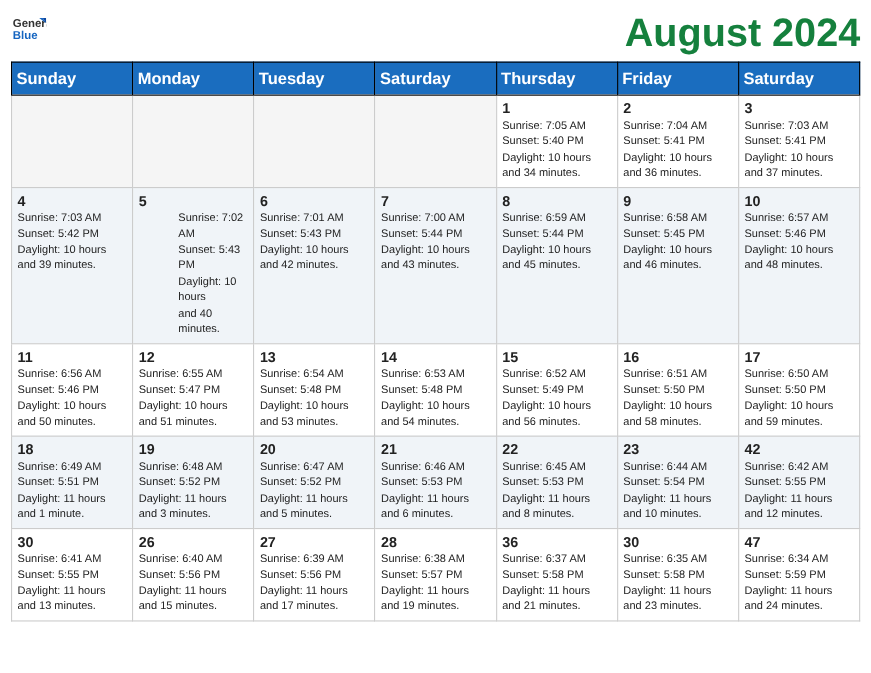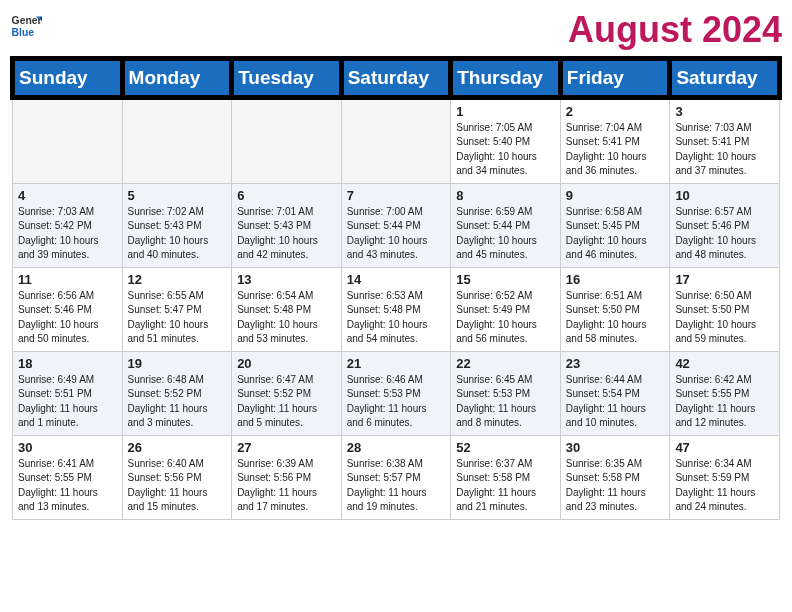--- a/index.html
+++ b/index.html
@@ -24,41 +24,41 @@
     .logo-icon {
       width: 32px;
       height: 32px;
     }
     .title-block {
       text-align: right;
     }
     .title-block h1 {
       font-size: 36px;
       font-weight: bold;
-      color: #be185d;
+      color: #15803d;
       line-height: 1.1;
     }
     .title-block h2 {
       font-size: 15px;
       font-weight: normal;
       color: #333;
     }
     .calendar {
       width: 100%;
       border-collapse: collapse;
       border: 1px solid #ccc;
     }
     .calendar th {
       background-color: #1a6dbf;
       color: #fff;
-      font-size: 19px;
+      font-size: 15px;
       font-weight: bold;
       padding: 6px 4px;
       text-align: left;
-      border: 5px solid #000000;
+      border: 1px solid #000000;
     }
     .calendar td {
       vertical-align: top;
       padding: 4px 5px;
       font-size: 10.5px;
       color: #222;
       border: 1px solid #ccc;
       width: calc(100% / 7);
       min-height: 80px;
       background: #fff;
@@ -141,21 +141,21 @@
       <tr class="row-alt">
         <td>
           <span class="day-number">4</span>
           <div class="day-info" style="white-space: pre-line;">Sunrise: 7:03 AM
 Sunset: 5:42 PM
 Daylight: 10 hours
 and 39 minutes.</div>
         </td>
         <td>
           <span class="day-number">5</span>
-          <div class="day-info" style="white-space: pre-line;">Sunrise: 7:02 AM
+          <div class="day-info" style="white-space: pre-line; margin-left: 36px;">Sunrise: 7:02 AM
 Sunset: 5:43 PM
 Daylight: 10 hours
 and 40 minutes.</div>
         </td>
         <td>
           <span class="day-number">6</span>
           <div class="day-info" style="white-space: pre-line;">Sunrise: 7:01 AM
 Sunset: 5:43 PM
 Daylight: 10 hours
 and 42 minutes.</div>
@@ -314,21 +314,21 @@
 and 17 minutes.</div>
         </td>
         <td>
           <span class="day-number">28</span>
           <div class="day-info" style="white-space: pre-line;">Sunrise: 6:38 AM
 Sunset: 5:57 PM
 Daylight: 11 hours
 and 19 minutes.</div>
         </td>
         <td>
-          <span class="day-number">52</span>
+          <span class="day-number">36</span>
           <div class="day-info" style="white-space: pre-line;">Sunrise: 6:37 AM
 Sunset: 5:58 PM
 Daylight: 11 hours
 and 21 minutes.</div>
         </td>
         <td>
           <span class="day-number">30</span>
           <div class="day-info" style="white-space: pre-line;">Sunrise: 6:35 AM
 Sunset: 5:58 PM
 Daylight: 11 hours

